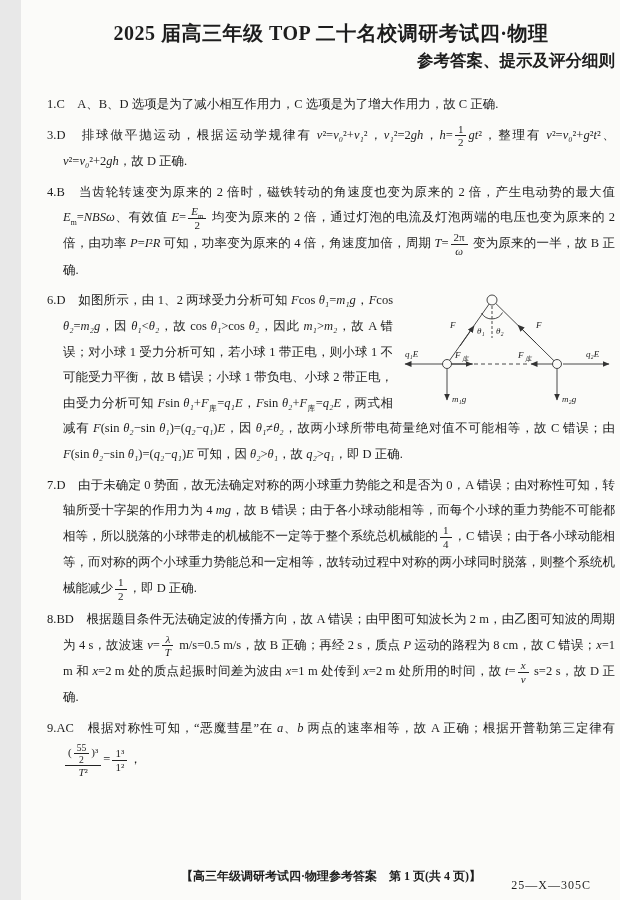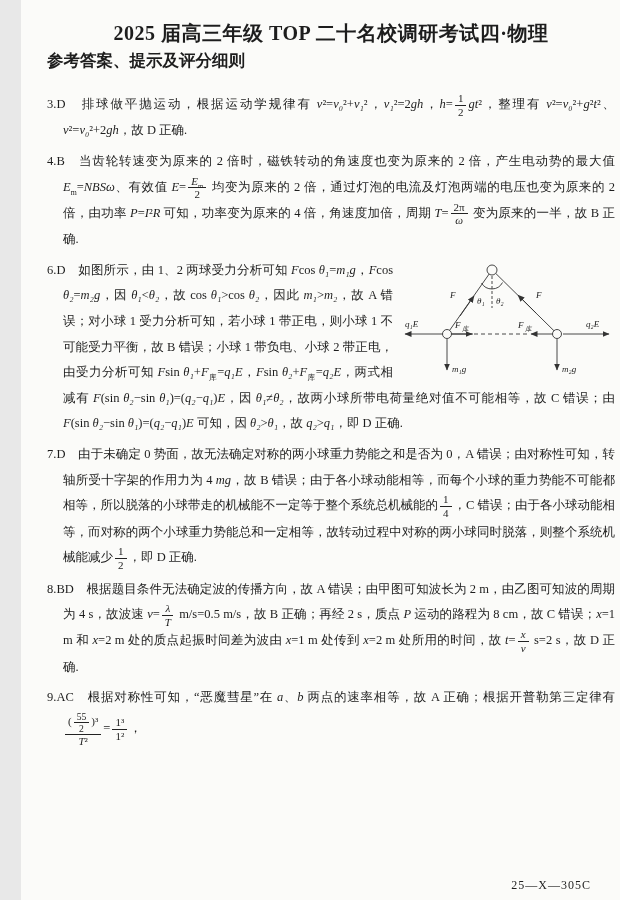--- a/index.html
+++ b/index.html
@@ -5,21 +5,21 @@
   html,body{margin:0;padding:0;background:#e8e8e8;}
   .page{
     width:620px;height:900px;position:relative;overflow:hidden;
     background:#fbfbf9;color:#1d1d1d;box-sizing:border-box;
     padding:12px 26px 0 26px;
     font-family:"Liberation Serif","DejaVu Serif",serif;
     font-size:12.5px;
     margin-left:21px;
   }
   .hdr-title{font-size:20px;font-weight:bold;text-align:center;margin:8px 0 2px;letter-spacing:.5px;}
-  .hdr-sub{font-size:16.5px;font-weight:bold;text-align:left;margin:3px 0 20px;}
+  .hdr-sub{font-size:16.5px;font-weight:bold;text-align:right;margin:3px 0 20px;}
   .item{
     line-height:2.05;margin:0 0 5px;text-align:justify;
     padding-left:16px;text-indent:-16px;
   }
   .item sub,.item sup{font-size:.62em;line-height:0;}
   .mv{font-style:italic;}
   .frac{
     display:inline-flex;flex-direction:column;align-items:center;
     vertical-align:middle;line-height:1.15;font-size:.88em;margin:0 2px;
     text-indent:0;
@@ -40,20 +40,21 @@
   }
 </style>
 </head>
 <body>
 
 <div class="page">
 
   <div class="hdr-title">2025 届高三年级 TOP 二十名校调研考试四·物理</div>
   <div class="hdr-sub">参考答案、提示及评分细则</div>
 
+  <p class="item"><span>1.C　A、B、D 选项是为了减小相互作用力，C 选项是为了增大作用力，故 C 正确.</span></p>
   <p class="item"><span>3.D　排球做平抛运动，根据运动学规律有 <span class="mv">v</span>²=<span class="mv">v₀</span>²+<span class="mv">v₁</span>²，<span class="mv">v₁</span>²=2<span class="mv">gh</span>，<span class="mv">h</span>=<span class="frac">
           <span class="fnum">1</span>
           <span class="fden">2</span>
         </span><span class="mv">gt</span>²，整理有 <span class="mv">v</span>²=<span class="mv">v₀</span>²+<span class="mv">g</span>²<span class="mv">t</span>²、<span class="mv">v</span>²=<span class="mv">v₀</span>²+2<span class="mv">gh</span>，故 D 正确.</span></p>
   <p class="item"><span>4.B　当齿轮转速变为原来的 2 倍时，磁铁转动的角速度也变为原来的 2 倍，产生电动势的最大值 <span class="mv">E</span><sub>m</sub>=<span class="mv">NBSω</span>、有效值 <span class="mv">E</span>=<span class="frac">
           <span class="fnum"><span class="mv">E</span><sub>m</sub></span>
           <span class="fden">2</span>
         </span> 均变为原来的 2 倍，通过灯泡的电流及灯泡两端的电压也变为原来的 2 倍，由功率 <span class="mv">P</span>=<span class="mv">I</span>²<span class="mv">R</span> 可知，功率变为原来的 4 倍，角速度加倍，周期 <span class="mv">T</span>=<span class="frac">
           <span class="fnum">2π</span>
           <span class="fden"><span class="mv">ω</span></span>
@@ -129,16 +130,17 @@
               <span class="fnum">55</span>
               <span class="fden">2</span>
             </span>)³</span>
           <span class="fden"><span class="mv">T</span>²</span>
         </span>=<span class="frac">
           <span class="fnum">1³</span>
           <span class="fden">1²</span>
         </span>，</span></p>
 
   <div class="footer">
+    <span>【高三年级调研考试四·物理参考答案　第 1 页(共 4 页)】</span>
     <span class="code">25—X—305C</span>
   </div>
 
 </div>
 
 </body></html>

